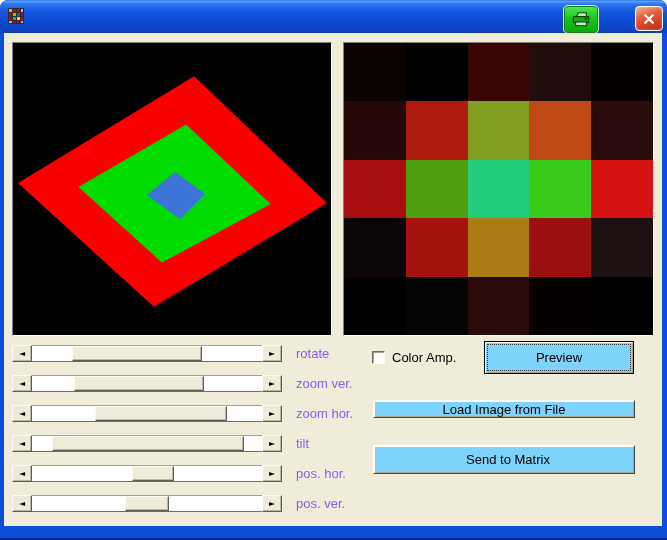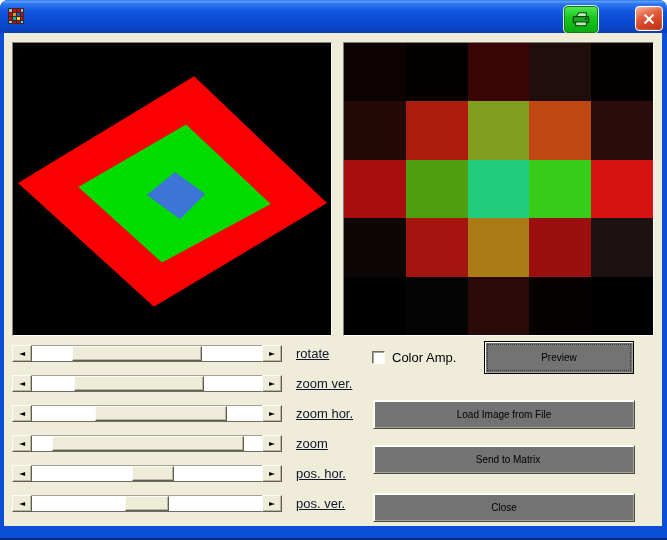--- a/index.html
+++ b/index.html
@@ -41,36 +41,36 @@
   .sb-btn{position:absolute;top:0;width:20px;height:17px;box-sizing:border-box;background:#eeebd8;
     border:1px solid;border-color:#fdfcf4 #5f5d52 #5f5d52 #fdfcf4;box-shadow:inset -1px -1px 0 #b9b6a6;
     text-align:center;font-size:8px;line-height:15px;color:#000;
     font-family:"DejaVu Sans",sans-serif;cursor:default;}
   .sb-btn.left{left:0;}
   .sb-btn.right{left:250px;}
   .sb-track{position:absolute;left:20px;top:0;width:230px;height:17px;box-sizing:border-box;
     background:#fff;border-top:1px solid #a3a095;border-bottom:1px solid #6f6d62;}
   .sb-thumb{position:absolute;top:0;height:15px;box-sizing:border-box;background:#eeebd8;
     border:1px solid;border-color:#fdfcf4 #5f5d52 #5f5d52 #fdfcf4;box-shadow:inset -1px -1px 0 #b9b6a6;}
-  .sb-label{position:absolute;left:284px;top:0;font-size:13px;line-height:17px;color:#0f172a;white-space:nowrap;text-decoration:underline;}
+  .sb-label{position:absolute;left:284px;top:0;font-size:13px;line-height:17px;color:#8b5cf6;white-space:nowrap;}
 
   
   .chk-row{position:absolute;left:368px;top:317px;display:flex;align-items:center;gap:7px;}
   .chk-box{width:13px;height:13px;box-sizing:border-box;background:#fff;
     border:1px solid;border-color:#6f6d62 #fdfcf4 #fdfcf4 #6f6d62;box-shadow:inset 1px 1px 0 #a3a095;}
   .chk-label{font-size:13px;color:#000;white-space:nowrap;}
 
-  .btn{position:absolute;box-sizing:border-box;background:#737373;color:#000;font-size:10px;
+  .btn{position:absolute;box-sizing:border-box;background:#7dd3fc;color:#000;font-size:13px;
     display:flex;align-items:center;justify-content:center;
     border:1px solid;border-color:#fdfcf4 #4b4a42 #4b4a42 #fdfcf4;
     box-shadow:inset 1px 1px 0 #fffef8,inset -1px -1px 0 #a5a294;cursor:default;white-space:nowrap;}
   .btn-preview{left:480px;top:308px;width:150px;height:33px;border:1px solid #000;
     box-shadow:inset 1px 1px 0 #fffef8,inset -1px -1px 0 #a5a294;
     outline:1px dotted #333;outline-offset:-4px;}
-  .btn-load{left:369px;top:367px;width:262px;height:29px;}
+  .btn-load{left:369px;top:367px;width:262px;height:18px;}
   .btn-send{left:369px;top:412px;width:262px;height:29px;padding-left:8px;}
   .btn-close{left:369px;top:460px;width:262px;height:29px;}
 </style>
 </head>
 <body>
 
 <div class="frame">
 
   <div class="titlebar">
     <svg class="app-icon" viewBox="0 0 16 16">
@@ -184,21 +184,21 @@
   </div>
 
   <div class="sbrow">
     <div class="sb">
       <div class="sb-btn left">◄</div>
       <div class="sb-track">
         <div class="sb-thumb" style="left: 8.7%; width: 83.5%;"></div>
       </div>
       <div class="sb-btn right">►</div>
     </div>
-    <div class="sb-label">zoom</div>
+    <div class="sb-label">tilt</div>
   </div>
 
   <div class="sbrow">
     <div class="sb">
       <div class="sb-btn left">◄</div>
       <div class="sb-track">
         <div class="sb-thumb" style="left: 43.5%; width: 18.3%;"></div>
       </div>
       <div class="sb-btn right">►</div>
     </div>
@@ -218,18 +218,17 @@
 </div>
 
     <div class="chk-row">
       <div class="chk-box"></div>
       <span class="chk-label">Color Amp.</span>
     </div>
 
     <div class="btn btn-preview">Preview</div>
     <div class="btn btn-load">Load Image from File</div>
     <div class="btn btn-send">Send to Matrix</div>
-    <div class="btn btn-close">Close</div>
 
   </div>
 
   <div class="frame-bottom"></div>
 </div>
 
 </body></html>

